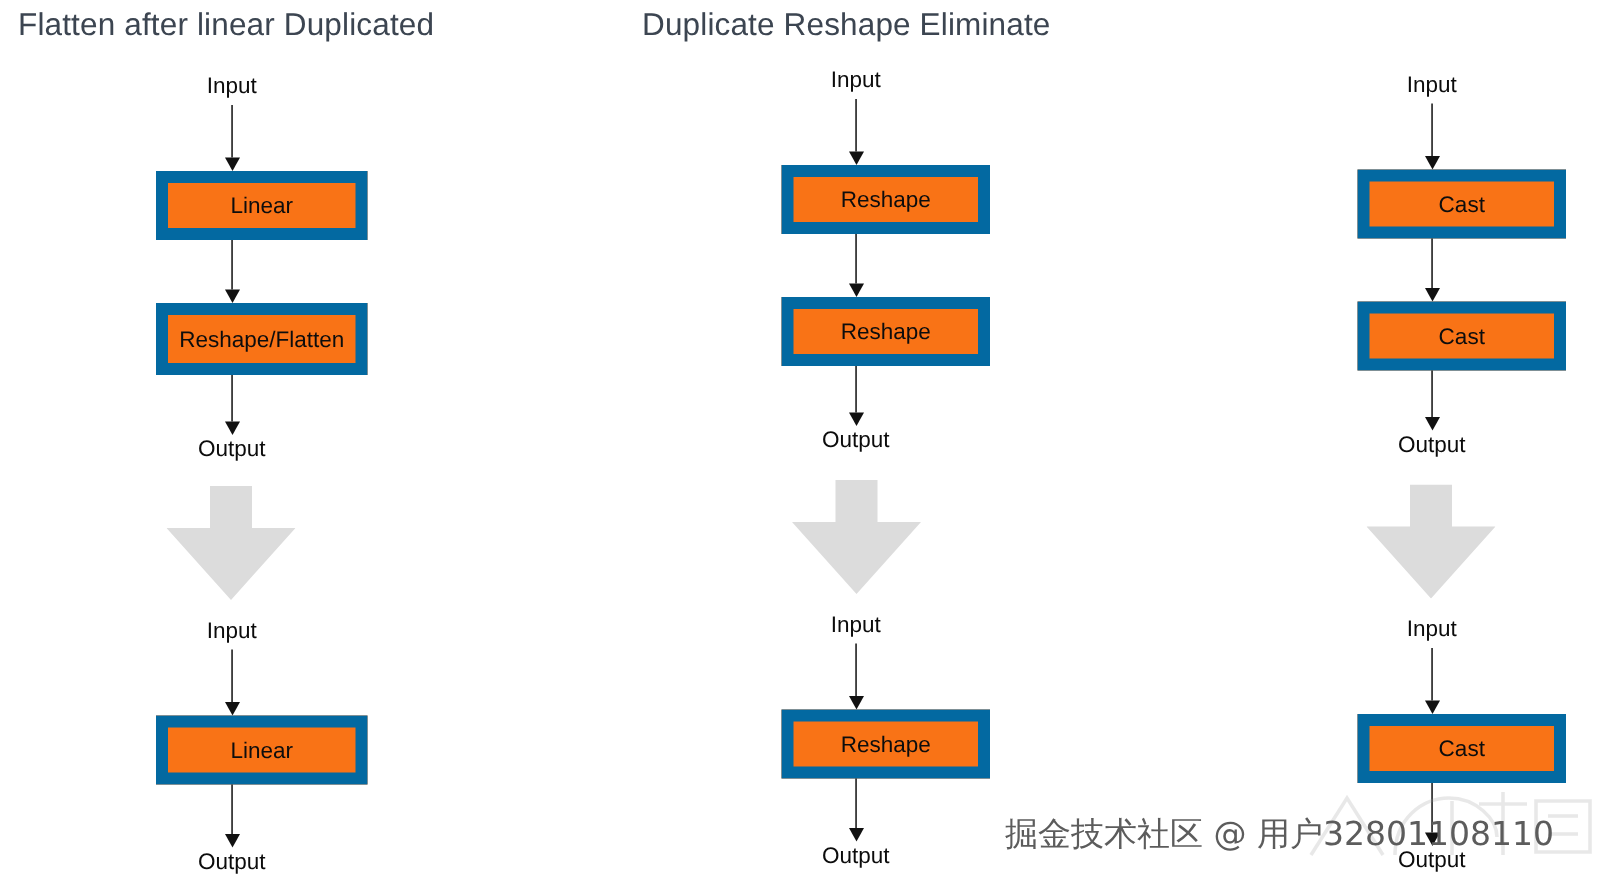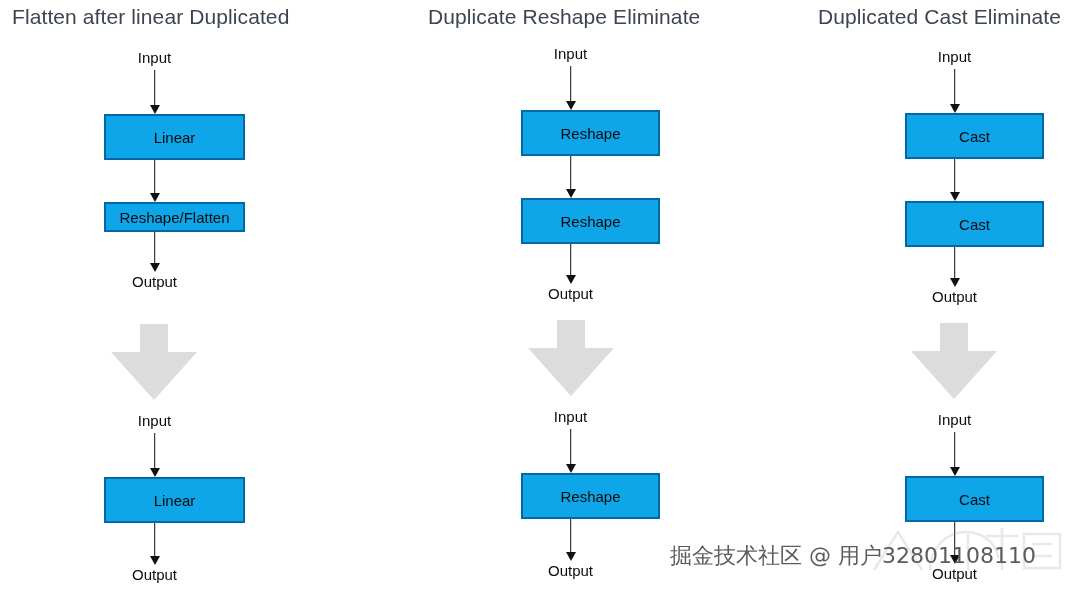--- a/index.html
+++ b/index.html
@@ -85,22 +85,22 @@
     width: 0;
     height: 0;
     border-left: 5px solid transparent;
     border-right: 5px solid transparent;
     border-top: 9px solid #111111;
   }
 
   
   .node-box {
     box-sizing: border-box;
-    background: #0ea5e9;
-    border: 2px solid #0369a1;
+    background: #f97316;
+    border: 8px solid #0369a1;
     display: flex;
     align-items: center;
     justify-content: center;
     font-size: 15px;
     color: #0d0d0d;
     white-space: nowrap;
     font-family: "Liberation Sans", "DejaVu Sans", sans-serif;
     margin-left: 40px;
   }
 
@@ -148,21 +148,21 @@
         <div class="shaft" style="height:35px;"></div>
         <div class="head"></div>
       </div>
       <div class="node-box" style="width:141px; height:46px;">
         <span>Linear</span>
       </div>
       <div class="connector" style="height:42px;">
         <div class="shaft" style="height:33px;"></div>
         <div class="head"></div>
       </div>
-      <div class="node-box" style="width:141px; height:30px;">
+      <div class="node-box" style="width:141px; height:48px;">
         <span>Reshape/Flatten</span>
       </div>
       <div class="connector" style="height:40px;">
         <div class="shaft" style="height:31px;"></div>
         <div class="head"></div>
       </div>
       <div class="io-label" style="margin-top:2px;">Output</div>
     </div>
 
     <div class="big-arrow" style="left:111px; top:324px;">
@@ -233,21 +233,20 @@
       <div class="connector" style="height:42px;">
         <div class="shaft" style="height:33px;"></div>
         <div class="head"></div>
       </div>
       <div class="io-label" style="margin-top:2px;">Output</div>
     </div>
   </div>
 
   <div class="column col-right">
 
-    <div class="panel-title">Duplicated Cast Eliminate</div>
 
     <div class="flow" style="left:125px; top:49px; width:139px;">
       <div class="io-label">Input</div>
       <div class="connector" style="height:44px; margin-top:4px;">
         <div class="shaft" style="height:35px;"></div>
         <div class="head"></div>
       </div>
       <div class="node-box" style="width:139px; height:46px;">
         <span>Cast</span>
       </div>

